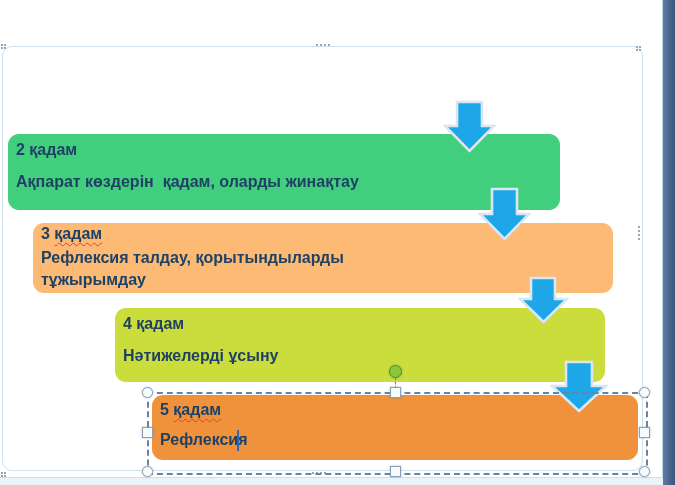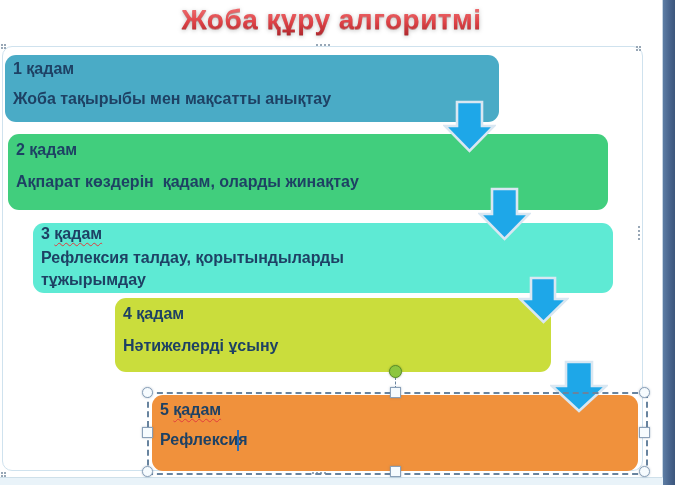--- a/index.html
+++ b/index.html
@@ -32,27 +32,27 @@
   .dotssq{box-shadow:3px 0 #98a7b6,0 3px #98a7b6,3px 3px #98a7b6;}
 
   
   .step{position:absolute;border-radius:11px;color:#1e4164;overflow:hidden;}
   .step-head{font-size:16px;font-weight:bold;padding-left:8px;}
   .step-desc{font-size:16px;font-weight:bold;padding-left:8px;white-space:pre-wrap;line-height:22px;}
   .wavy{text-decoration-line:underline;text-decoration-style:wavy;
         text-decoration-color:#e03c3c;text-decoration-thickness:1px;text-underline-offset:3px;}
   .step1{left:5px;top:55px;width:494px;height:67px;}
   .step1 .step-head{margin-top:5px;} .step1 .step-desc{margin-top:10px;}
-  .step2{left:8px;top:134px;width:600px;height:76px;}
+  .step2{left:8px;top:134px;width:552px;height:76px;}
   .step2 .step-head{margin-top:7px;} .step2 .step-desc{margin-top:12px;}
   .step3{left:33px;top:223px;width:580px;height:70px;}
   .step3 .step-head{margin-top:2px;} .step3 .step-desc{margin-top:4px;max-width:370px;}
-  .step4{left:115px;top:298px;width:436px;height:74px;}
+  .step4{left:115px;top:308px;width:490px;height:74px;}
   .step4 .step-head{margin-top:7px;} .step4 .step-desc{margin-top:12px;}
-  .step5{left:152px;top:395px;width:486px;height:76px;}
+  .step5{left:152px;top:395px;width:486px;height:65px;}
   .step5 .step-head{margin-top:6px;} .step5 .step-desc{margin-top:10px;}
 
   
   .arrow{position:absolute;}
   .a1{left:443px;top:100px;}
   .a2{left:478px;top:187px;}
   .a3{left:518px;top:276px;}
   .a4{left:550px;top:360px;}
 
   
@@ -74,43 +74,36 @@
 </style>
 </head>
 <body>
 
 <div class="stage">
 
   <div class="right-gutter-line"></div>
   <div class="right-gutter"></div>
   <div class="bottom-gutter"></div>
 
-  <div class="title-wrap">
-    <span class="slide-title">Жоба құру алгоритмі</span>
-  </div>
 
   <div class="ph-frame"></div>
   <span class="hdot dotssq" style="left:1px;top:44px"></span>
   <span class="hdot dots4h" style="left:316px;top:44px"></span>
   <span class="hdot dotssq" style="left:636px;top:46px"></span>
   <span class="hdot dots4v" style="left:638px;top:226px"></span>
   <span class="hdot dotssq" style="left:1px;top:472px"></span>
   <span class="hdot dots4h" style="left:312px;top:472px"></span>
 
-  <div class="step step1" style="background-color: rgb(74, 171, 198);">
-    <div class="step-head"><span>1</span> <span>қадам</span></div>
-    <div class="step-desc">Жоба тақырыбы мен мақсатты анықтау</div>
-  </div>
 
   <div class="step step2" style="background-color: rgb(65, 206, 125);">
     <div class="step-head"><span>2</span> <span>қадам</span></div>
     <div class="step-desc">Ақпарат көздерін  қадам, оларды жинақтау</div>
   </div>
 
-  <div class="step step3" style="background-color: #5eead4;">
+  <div class="step step3" style="background-color: #fdba74;">
     <div class="step-head"><span>3</span> <span class="wavy">қадам</span></div>
     <div class="step-desc">Рефлексия талдау, қорытындыларды тұжырымдау</div>
   </div>
 
   <div class="step step4" style="background-color: rgb(202, 221, 60);">
     <div class="step-head"><span>4</span> <span>қадам</span></div>
     <div class="step-desc">Нәтижелерді ұсыну</div>
   </div>
 
   <div class="step step5" style="background-color: rgb(240, 145, 60);">

